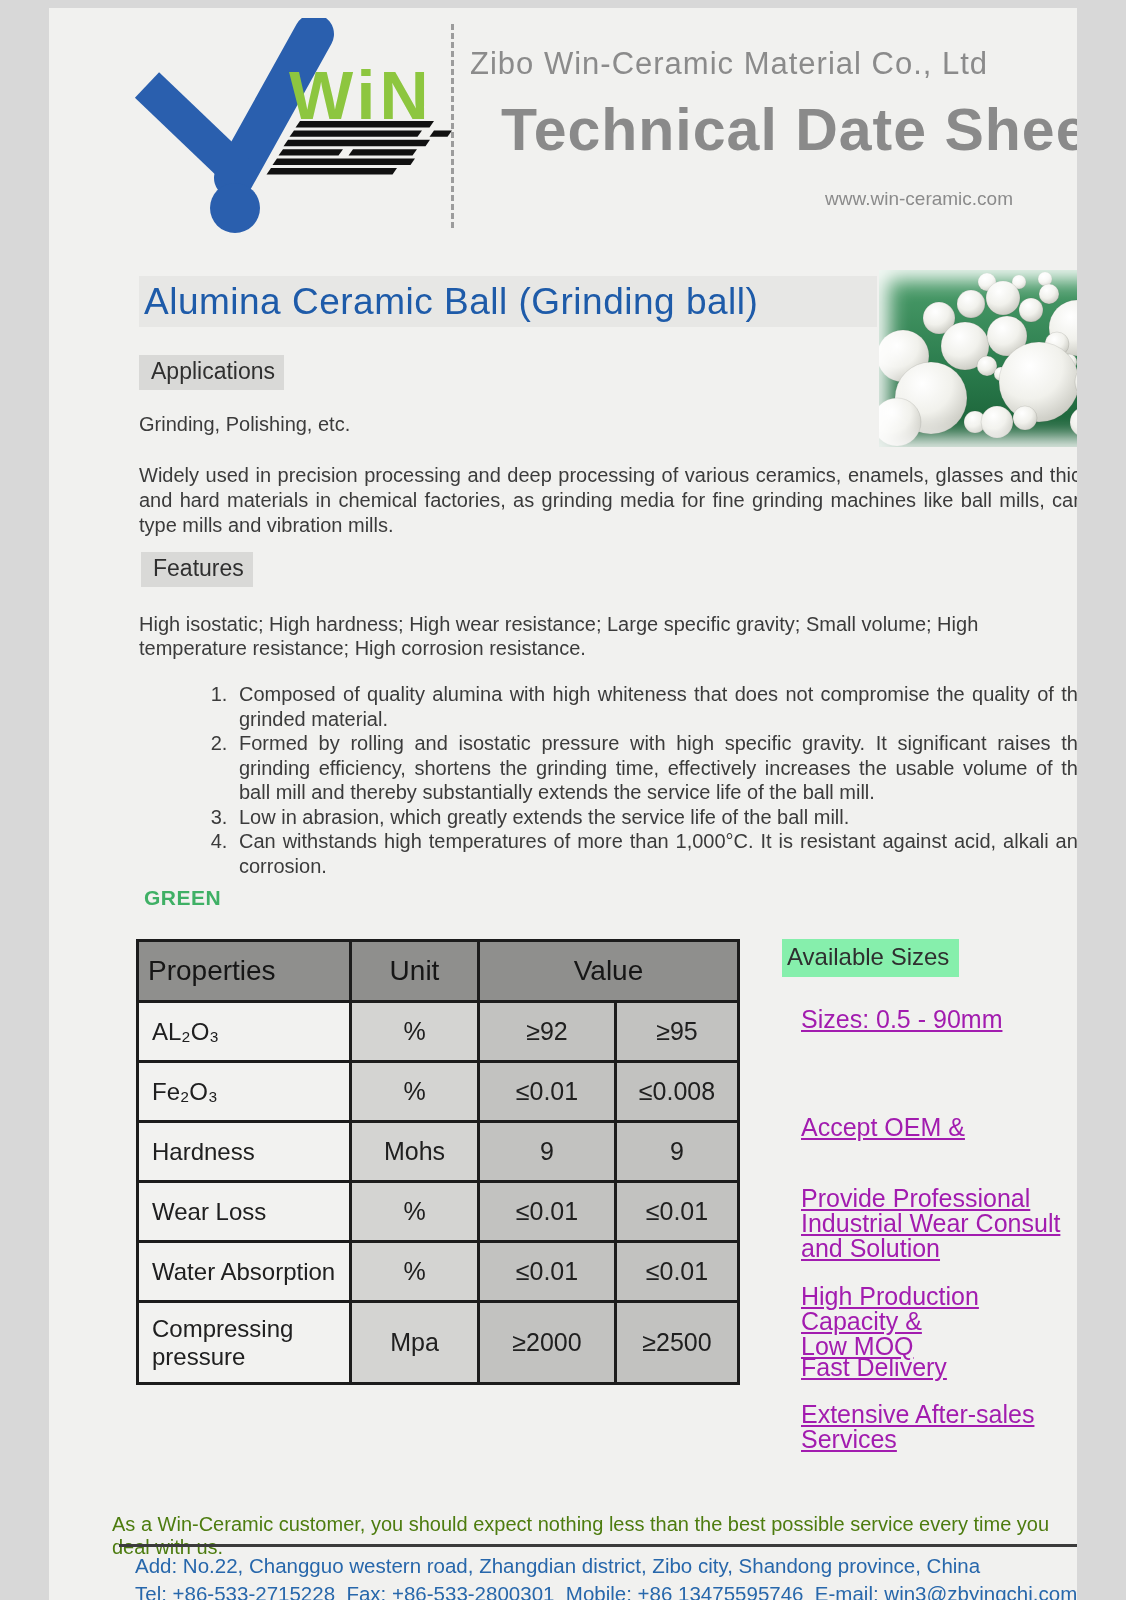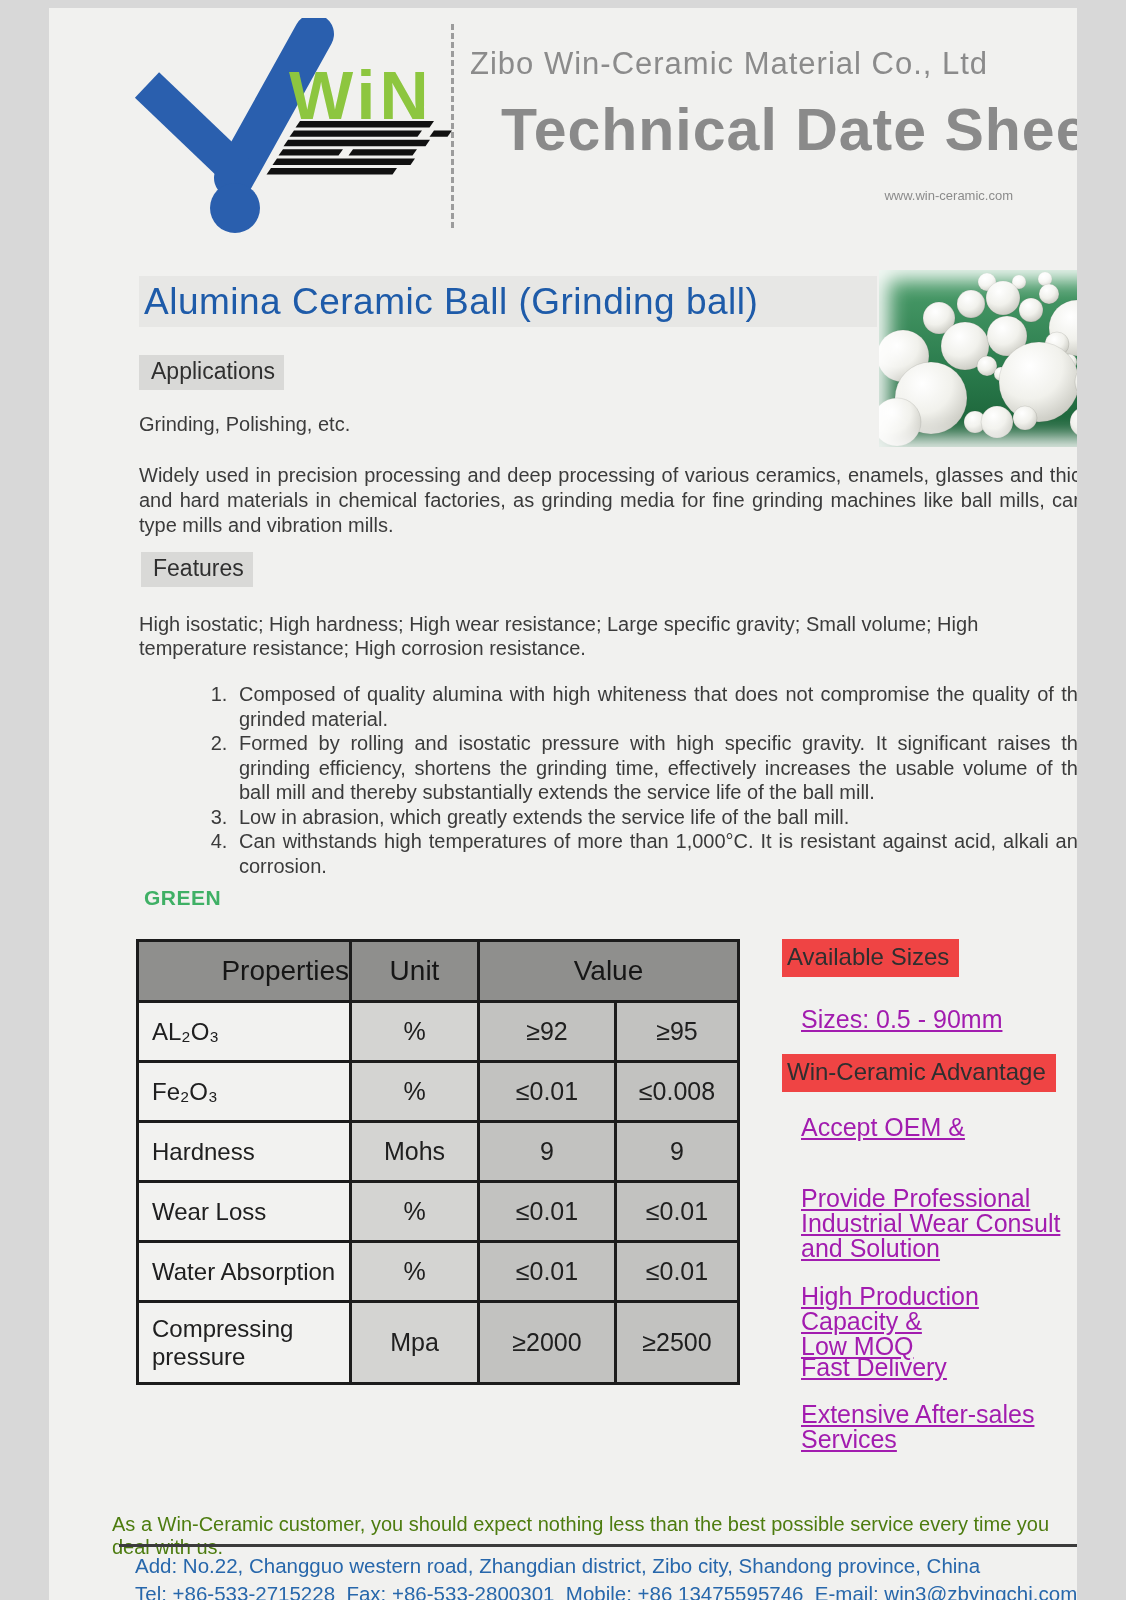--- a/index.html
+++ b/index.html
@@ -10,21 +10,21 @@
     font-family:"Liberation Sans","DejaVu Sans",sans-serif; color:#3b3b3b;
   }
   
   .logo-svg { position:absolute; left:85px; top:10px; width:320px; height:220px; }
   .header-divider { position:absolute; left:402px; top:16px; height:204px; width:0;
     border-left:3px dashed #9c9c9c; }
   .company-name { position:absolute; left:421px; top:38px; font-size:31px; color:#8b8b8b;
     letter-spacing:1px; white-space:nowrap; }
   .doc-title { position:absolute; left:452px; top:88px; font-size:59px; font-weight:bold;
     color:#8a8a8a; letter-spacing:1px; white-space:nowrap; }
-  .website { position:absolute; right:64px; top:180px; font-size:13px; color:#8b8b8b; }
+  .website { position:absolute; right:64px; top:180px; font-size:19px; color:#8b8b8b; }
   
   .product-title-bar { position:absolute; left:90px; top:268px; width:738px; height:51px;
     background:#e7e7e5; }
   .product-title { font-size:37px; font-weight:normal; color:#1e5ba9; line-height:51px;
     padding-left:5px; letter-spacing:0.5px; white-space:nowrap; }
   .product-photo { position:absolute; left:830px; top:262px; width:232px; height:177px;
     background:linear-gradient(180deg,#4d9f6c 0%,#2b7c4d 55%,#175c33 100%); }
   .photo-vignette { position:absolute; inset:0; box-shadow:inset 0 0 20px 10px rgba(255,255,255,0.95); }
   
   .hl-heading { display:inline-block; background:#d9d9d7; color:#2f2f2f; font-size:23px;
@@ -40,33 +40,33 @@
   .features-list ol { margin:0; padding-left:94px; }
   .features-list li { font-size:20px; line-height:24.5px; text-align:justify; padding-left:6px; }
   .green-label { position:absolute; left:95px; top:878px; font-size:21px; font-weight:bold;
     color:#3fb065; letter-spacing:0.5px; }
   
   .props-table { position:absolute; left:87px; top:931px; border-collapse:collapse;
     table-layout:fixed; }
   .props-table td, .props-table th { border:3px solid #1c1c1c; font-weight:normal;
     overflow:hidden; }
   .props-table th { background:#8f8f8d; color:#161616; font-size:28px; height:61px; }
-  .props-table th.th-prop { text-align:right;padding-left:9px; }
+  .props-table th.th-prop { text-align:left;padding-left:9px; }
   .col-prop  { width:213px; }
   .col-unit  { width:128px; }
   .col-val1  { width:137px; }
   .col-val2  { width:123px; }
   .cell-prop { background:#f2f2f0; font-size:24px; color:#202020; padding-left:13px;
     text-align:left; height:60px; line-height:1.15; }
   .cell-unit { background:#d4d4d2; font-size:25px; color:#202020; text-align:center; }
   .cell-val  { background:#c2c2c0; font-size:25px; color:#202020; text-align:center; }
   .row-last .cell-prop { height:82px; }
   
   .sb-heading { position:absolute; font-size:24px; }
-  .sb-heading .hl { display:inline-block; background:#ef4444; color:#2f2f2f; padding:4px 10px 6px 5px; }
+  .sb-heading .hl { display:inline-block; background:#86efac; color:#2f2f2f; padding:4px 10px 6px 5px; }
   .pos-sizes-head { left:733px; top:931px; }
   .pos-adv-head { left:733px; top:1046px; }
   .sb-item { position:absolute; left:752px; font-size:25px; color:#a21caf; line-height:25px;text-decoration:underline; }
   .pos-sizes-text { top:999px; }
   .pos-adv-0 { top:1107px; }
   .pos-adv-1 { top:1178px; }
   .pos-adv-2 { top:1276px; }
   .pos-adv-3 { top:1347px; }
   .pos-adv-4 { top:1394px; }
   
@@ -243,23 +243,20 @@
       <td class="cell-val">≥2500</td>
     </tr>
   </tbody>
     </table>
 
   <div class="sb-heading pos-sizes-head">
     <span class="hl">Available Sizes</span>
   </div>
   <div class="sb-item pos-sizes-text">Sizes: 0.5 - 90mm</div>
 
-  <div class="sb-heading pos-adv-head">
-    <span class="hl">Win-Ceramic Advantage</span>
-  </div>
   <div class="sb-item pos-adv-0">
     <div>Accept OEM &amp;</div>
   </div>
   <div class="sb-item pos-adv-2">
     <div>High Production Capacity &amp;</div>
     <div>Low MOQ</div>
   </div>
   <div class="sb-item pos-adv-1">
     <div>Provide Professional</div>
     <div>Industrial Wear Consult</div>

